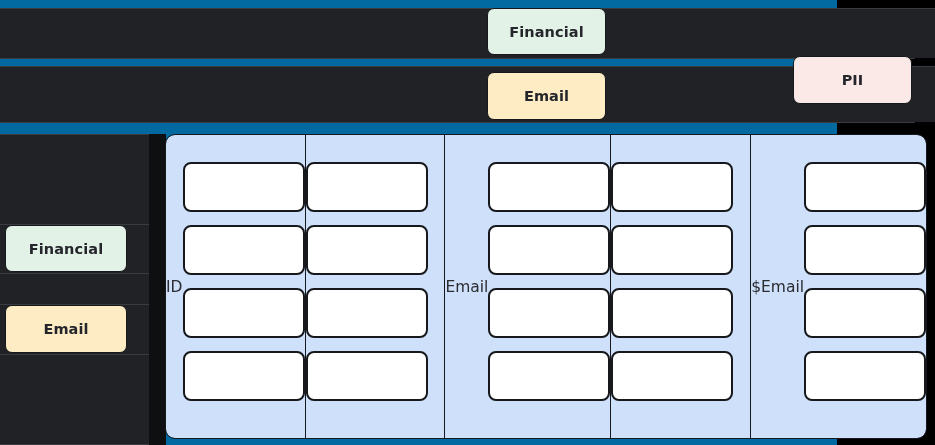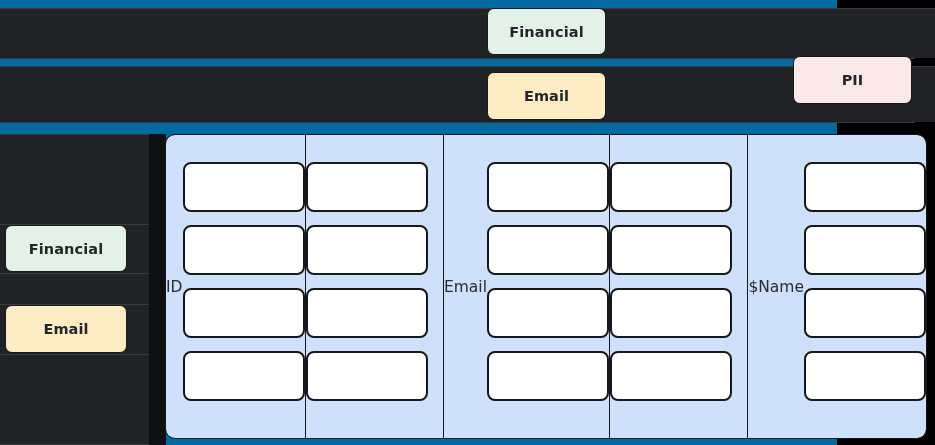--- a/index.html
+++ b/index.html
@@ -215,21 +215,21 @@
     <div class="col">
       <div class="cells">
         <div class="cell"></div>
         <div class="cell"></div>
         <div class="cell"></div>
         <div class="cell"></div>
       </div>
     </div>
 
     <div class="col">
-      <div class="col-header">$Name</div>
+      <div class="col-header">$Email</div>
       <div class="cells">
         <div class="cell"></div>
         <div class="cell"></div>
         <div class="cell"></div>
         <div class="cell"></div>
       </div>
     </div>
 
   </div>
   <div id="table-frame"></div>

